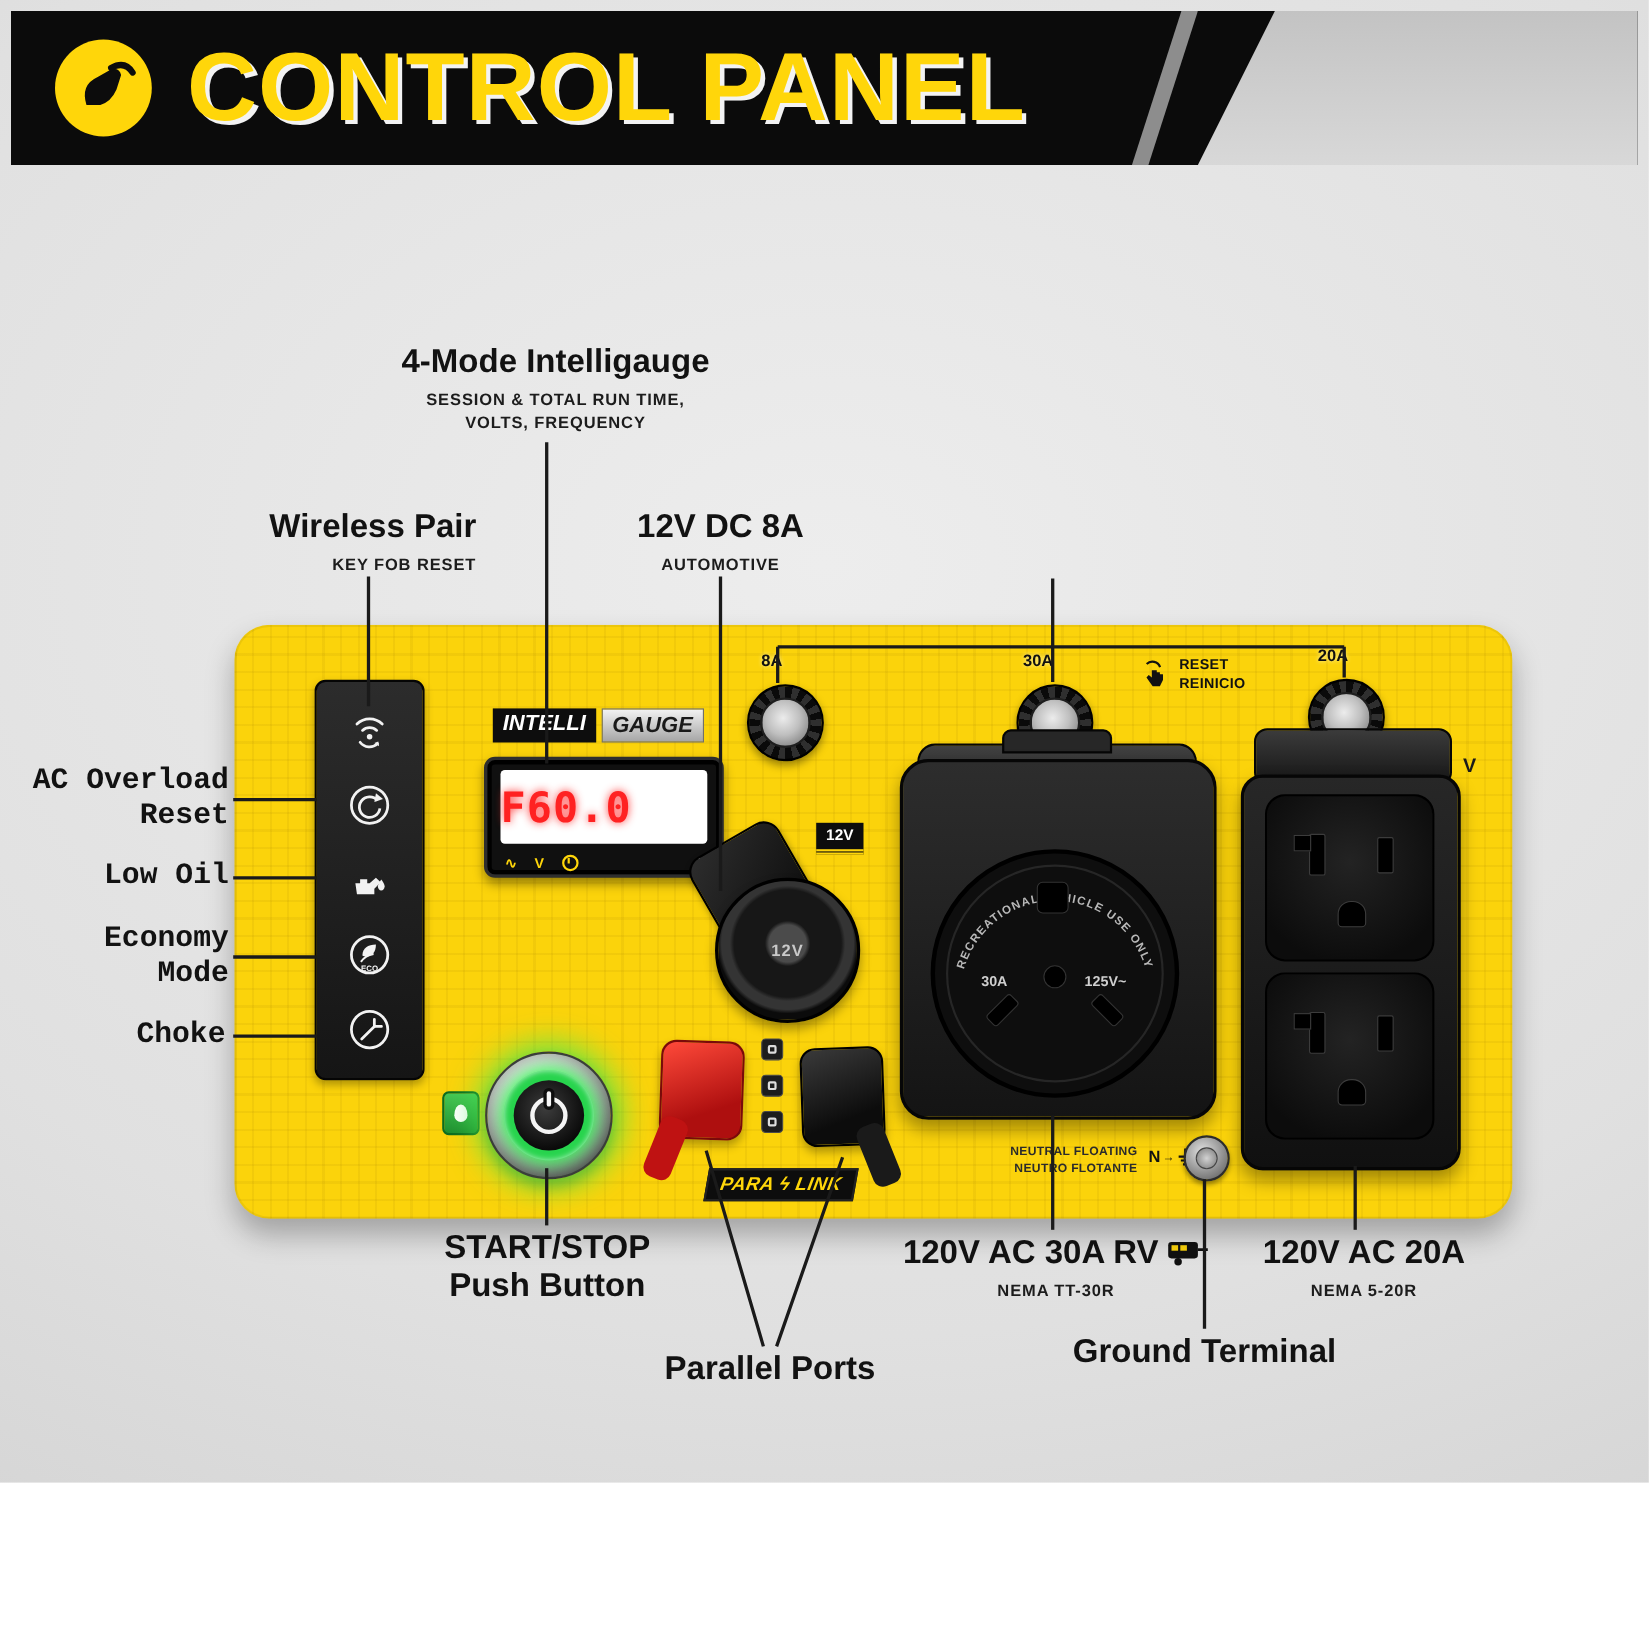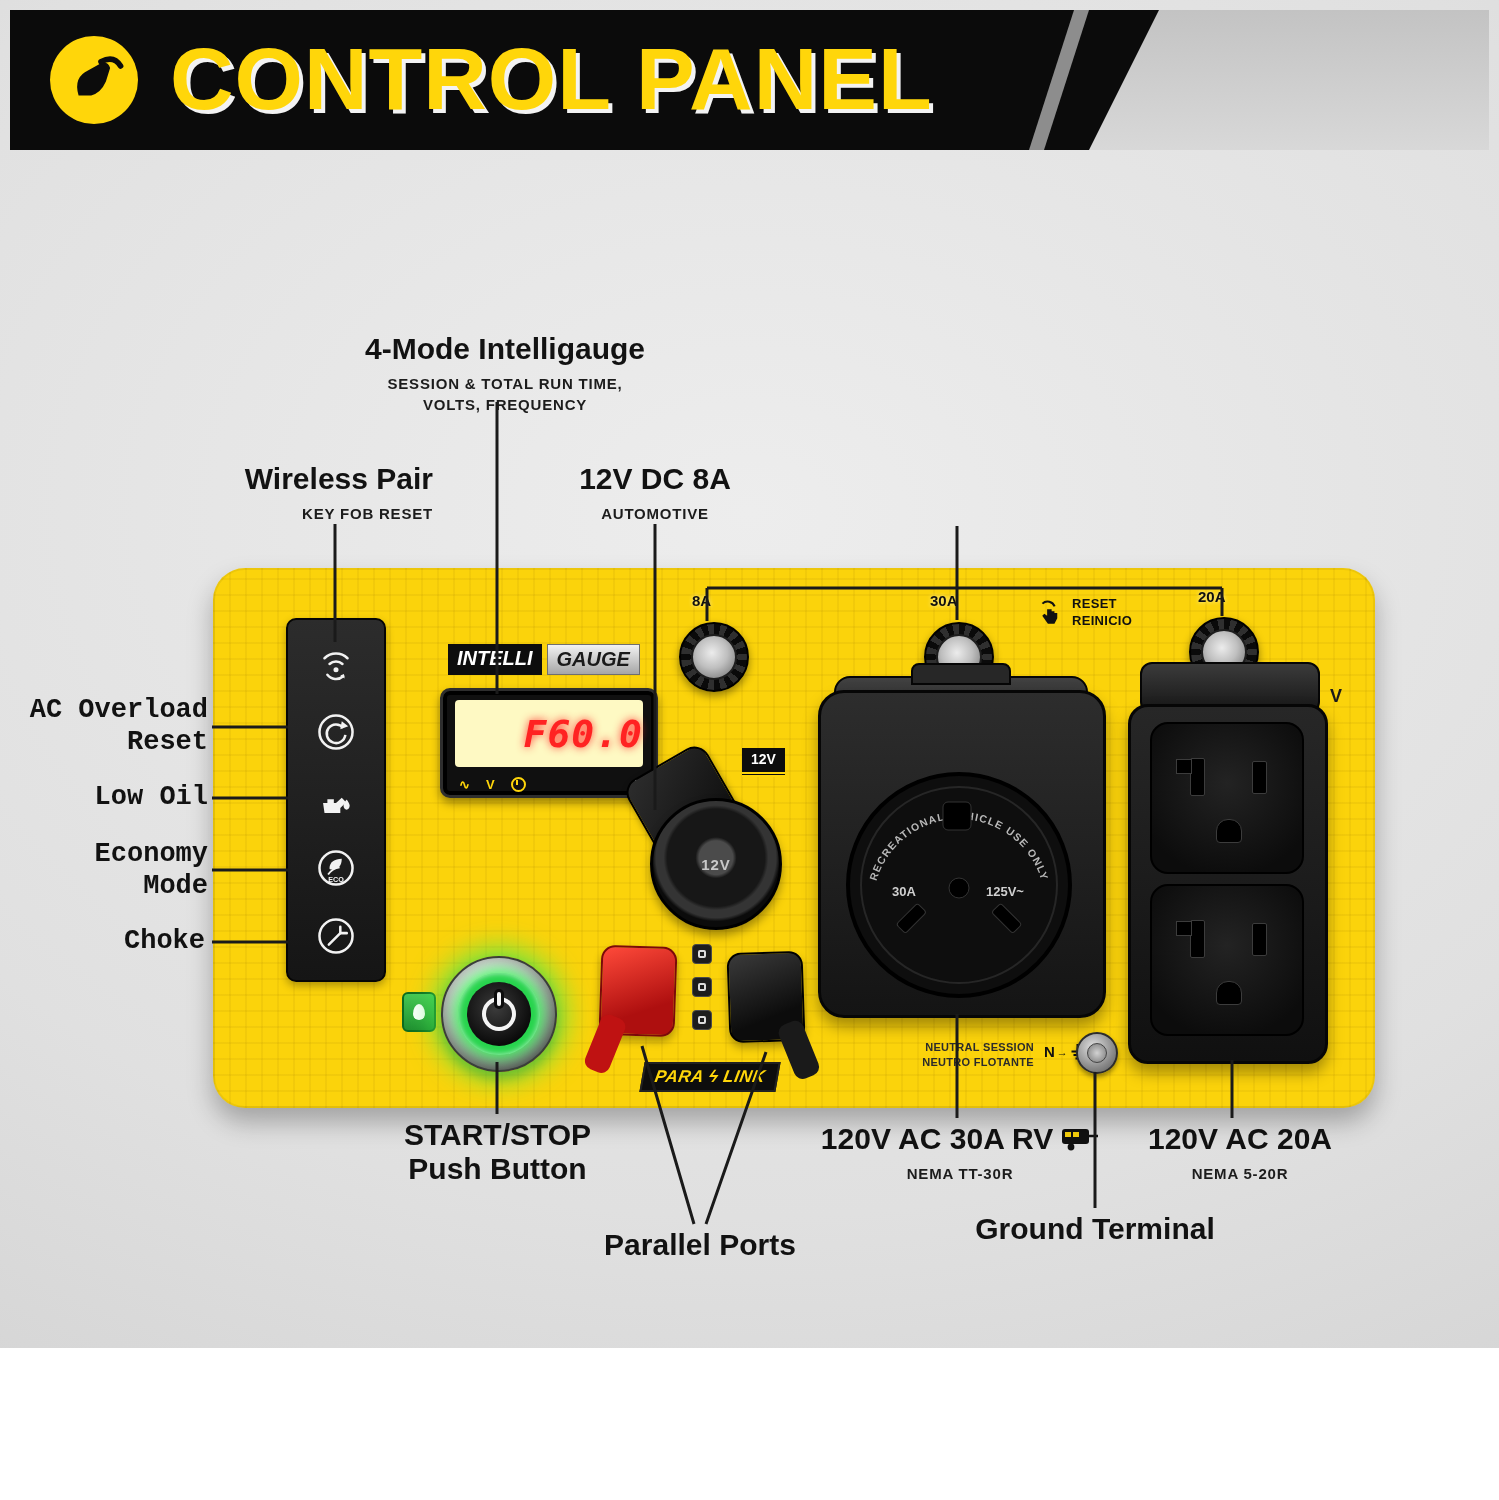--- a/index.html
+++ b/index.html
@@ -37,22 +37,22 @@
     display:flex;flex-direction:column;align-items:center;justify-content:space-evenly;
     box-shadow:0 4px 8px rgba(0,0,0,.3);}
   .icon-cell{width:48px;height:48px;display:flex;align-items:center;justify-content:center;}
   .icon-cell svg{width:46px;height:46px;}
   
   .gauge-brand{position:absolute;left:448px;top:644px;display:flex;font-style:italic;font-weight:bold;font-size:20px;}
   .gauge-brand .intelli{background:#0d0d0d;color:#fff;padding:3px 9px;}
   .gauge-brand .gaugetxt{background:linear-gradient(#f2f2f2,#a6a6a6);color:#1a1a1a;padding:3px 9px;margin-left:5px;border:1px solid #6f6f6f;}
   .gauge{position:absolute;left:440px;top:688px;width:212px;height:104px;background:#101010;border-radius:10px;
     border:3px solid #2e2e2e;box-shadow:0 5px 10px rgba(0,0,0,.4), inset 0 0 0 4px #000;}
-  .gauge .screen{position:absolute;left:12px;top:9px;right:12px;bottom:28px;background:#fef9c3;border-radius:4px;
-    display:flex;align-items:center;justify-content:flex-end;font-style:italic;}
+  .gauge .screen{position:absolute;left:12px;top:9px;right:12px;bottom:28px;background:#ffffff;border-radius:4px;
+    display:flex;align-items:center;justify-content:flex-start;}
   .gauge .digits{font-family:"DejaVu Sans Mono",monospace;font-weight:bold;font-size:38px;color:#ff2222;
     text-shadow:0 0 8px rgba(255,40,40,.9);letter-spacing:1px;}
   .gauge .row{position:absolute;left:16px;right:12px;bottom:3px;display:flex;gap:16px;align-items:center;
     color:#ffd60a;font-size:13px;font-weight:bold;}
   .mini-clock{width:11px;height:11px;border:2px solid #ffd60a;border-radius:50%;position:relative;}
   .mini-clock::after{content:"";position:absolute;left:3px;top:1px;width:2px;height:5px;background:#ffd60a;}
   .touch-ic{margin-left:auto;display:flex;}
   
   .breaker{position:absolute;width:66px;height:66px;border-radius:50%;
     background:repeating-conic-gradient(#0a0a0a 0 12deg,#2f2f2f 12deg 24deg);
@@ -155,21 +155,21 @@
     <div class="banner-gray"></div>
     <div class="logo">
       <svg viewBox="0 0 100 100" width="70" height="70">
         <path d="M28 72 Q20 46 42 36 L58 27 Q70 22 73 33 L67 52 Q60 68 46 72 Z" fill="#0c0c0c"></path>
         <path d="M60 24 Q78 14 88 30" stroke="#0c0c0c" stroke-width="8" fill="none" stroke-linecap="round"></path>
       </svg>
     </div>
     <div class="banner-title">CONTROL PANEL</div>
   </div>
 
-  <div class="callout center" style="left:355px;top:312px;width:300px;margin-top:20px;">
+  <div class="callout center" style="left:355px;top:312px;width:300px;">
     <div class="co-title">4-Mode Intelligauge</div>
     <div class="co-sub">
       <span style="display:block">SESSION &amp; TOTAL RUN TIME,</span>
       <span style="display:block">VOLTS, FREQUENCY</span>
     </div>
   </div>
 
   <div class="callout center" style="left:238px;top:462px;width:195px;text-align:right;">
     <div class="co-title">Wireless Pair</div>
     <div class="co-sub">KEY FOB RESET</div>
@@ -380,21 +380,21 @@
     <span class="slot-v slot-right"></span>
     <span class="slot-gnd"></span>
   </div>
   <div class="recep recep-2">
     <span class="slot-v slot-left"></span>
     <span class="slot-v slot-right"></span>
     <span class="slot-gnd"></span>
   </div>
 
   <div class="neutral-text">
-    <span style="display:block">NEUTRAL SESSION</span>
+    <span style="display:block">NEUTRAL FLOATING</span>
     <span style="display:block">NEUTRO FLOTANTE</span>
   </div>
   <div class="n-symbol">
     <span>N</span>
     <span style="font-size:11px;">→</span>
     <span style="display:flex;">
       <svg width="15" height="17" viewBox="0 0 15 17">
           <path d="M7.5 1v7 M1.5 8.5h12 M3.5 12h8 M5.5 15.5h4" stroke="#111" stroke-width="2" fill="none"></path>
         </svg>
     </span>

